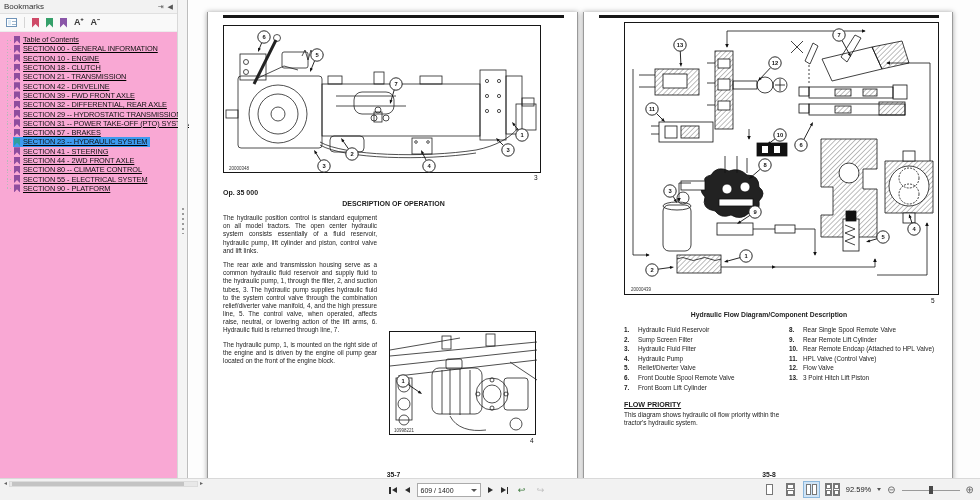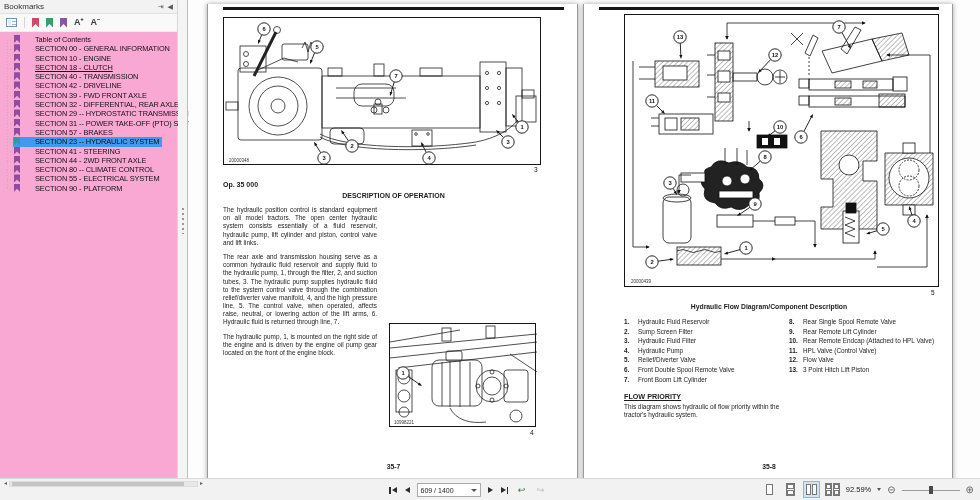--- a/index.html
+++ b/index.html
@@ -25,37 +25,37 @@
              clip-path:polygon(0 0,100% 0,100% 100%,50% 65%,0 100%); }
   .tb-a { font-size:9px; font-weight:bold; color:#3a3a3a; line-height:1; }
   .bm-scroll { position:relative; padding:3px 0 0 0; }
   .bm-tree { position:relative; margin-left:0; }
   .bm-tree::before { content:''; position:absolute; left:7px; top:5px; bottom:5px; width:1px;
       background:repeating-linear-gradient(180deg,#b9b9b9 0 1px,transparent 1px 3px); }
   .bm-item { position:relative; height:9.3px; display:flex; align-items:center; padding-left:13px;
              white-space:nowrap; }
   .bm-item::before { content:''; position:absolute; left:7px; top:50%; width:6px; height:1px;
       background:repeating-linear-gradient(90deg,#b9b9b9 0 1px,transparent 1px 3px); }
-  .bm-hit { display:inline-flex; gap:15px; padding:0 3px 0 1px; height:9.3px; }
+  .bm-hit { display:inline-flex; align-items:center; gap:3px; padding:0 3px 0 1px; height:9.3px;text-decoration:underline; }
   .bm-flag { width:6px; height:8px; background:#8e4d9e; flex:0 0 auto;
              clip-path:polygon(0 0,100% 0,100% 100%,50% 62%,0 100%); }
   .bm-label { font-size:7.4px; color:#111; letter-spacing:-0.1px; }
   .bm-item.sel .bm-hit { background:#3d9bf0; }
   .bm-item.sel .bm-flag { background:#2f9d9d; }
   .bm-item.ul .bm-label { text-decoration:underline; }
 
   
   .splitter { position:absolute; left:178px; top:0; width:10px; height:478px; background:#f4f4f4;
               border-right:1px solid #bdbdbd; }
   .splitter .grip { position:absolute; left:4px; top:208px; width:2px; height:26px;
       background:repeating-linear-gradient(180deg,#9a9a9a 0 2px,transparent 2px 5px); }
 
   
   .main { position:absolute; left:189px; top:0; width:791px; height:478px; background:#fdfdfd; overflow:hidden; }
-  .page { position:absolute; top:4px; height:478px; background:#fff;
+  .page { position:absolute; top:12px; height:478px; background:#fff;
           border-left:1px solid #9a9a9a; border-right:1px solid #9a9a9a;
           box-shadow:0 0 5px rgba(0,0,0,.35); }
   .page-l { left:18px;  width:371px; }
   .page-r { left:394px; width:370px; }
   .rule { position:absolute; height:3px; background:#161616; top:3px; }
   .figbox { position:absolute; border:1px solid #161616; background:#fff; }
   .figno { position:absolute; font-size:6.5px; color:#111; }
   .ptext { color:#1c1c1c; }
   .op { position:absolute; font-size:7px; font-weight:bold; }
   .p-head { position:absolute; font-size:7px; font-weight:bold; text-align:center; }
@@ -151,21 +151,21 @@
           </div>
           <div class="bm-item ul">
             <span class="bm-hit">
               <span class="bm-flag"></span>
               <span class="bm-label">SECTION 18 - CLUTCH</span>
             </span>
           </div>
           <div class="bm-item">
             <span class="bm-hit">
               <span class="bm-flag"></span>
-              <span class="bm-label">SECTION 40 - TRANSMISSION</span>
+              <span class="bm-label">SECTION 21 - TRANSMISSION</span>
             </span>
           </div>
           <div class="bm-item">
             <span class="bm-hit">
               <span class="bm-flag"></span>
               <span class="bm-label">SECTION 42 - DRIVELINE</span>
             </span>
           </div>
           <div class="bm-item">
             <span class="bm-hit">

